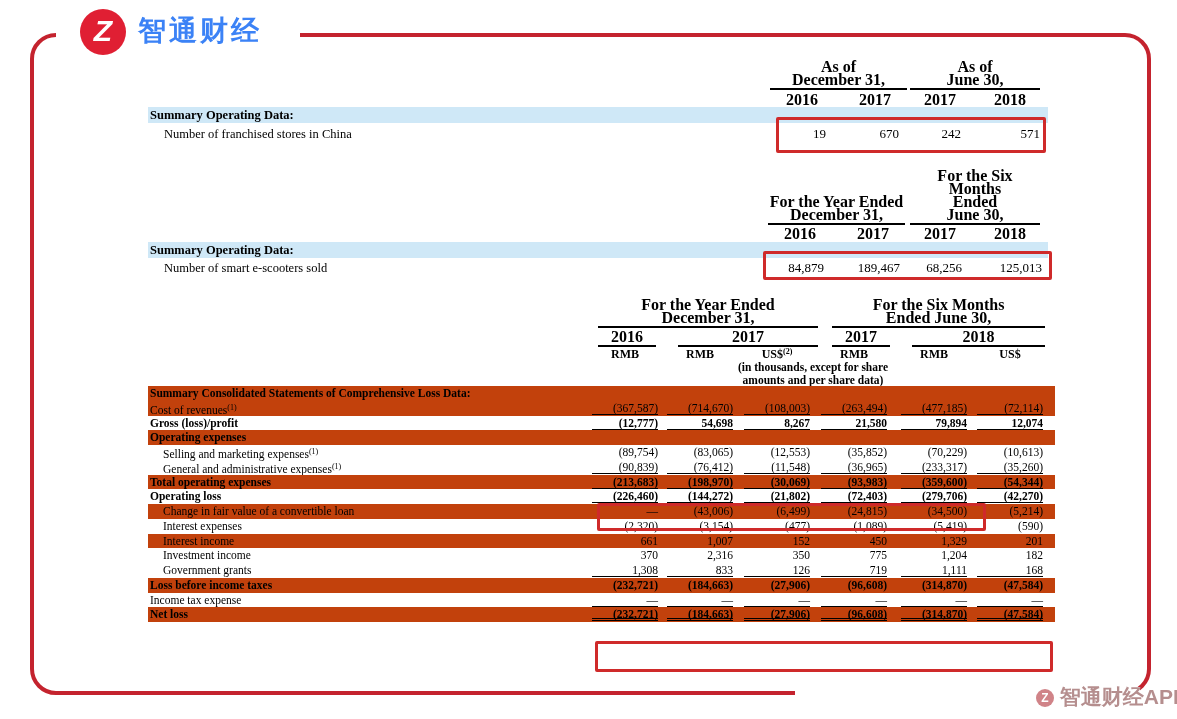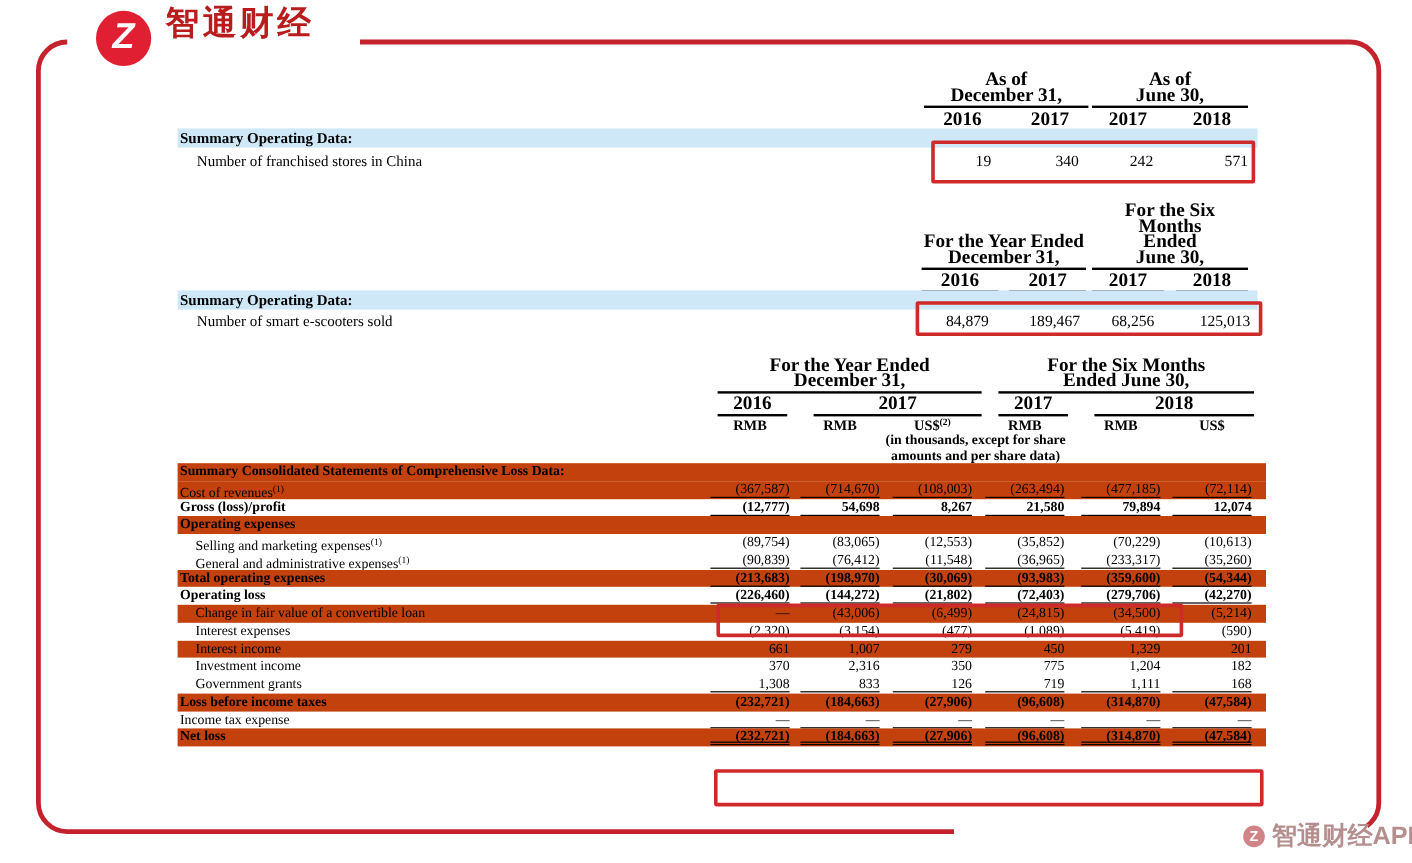--- a/index.html
+++ b/index.html
@@ -13,22 +13,22 @@
     position:absolute; left:30px; top:33px; width:1121px; height:662px;
     border:4px solid #c4232e; border-radius:26px;
   }
   .frame-gap { position:absolute; background:#fff; }
   .gap-top { left:56px; top:29px; width:244px; height:12px; }
   .gap-bottom { left:795px; top:687px; width:345px; height:14px; }
   
   .logo { position:absolute; left:80px; top:9px; width:46px; height:46px;
     background:#e01f33; border-radius:50%; color:#fff; text-align:center;
     font:italic 900 30px/44px "Liberation Sans", sans-serif; }
-  .logo-text { position:absolute; left:138px; top:2px;
-    font:900 28px/34px "Liberation Sans", sans-serif; color:#b91c1c; letter-spacing:3px; }
+  .logo-text { position:absolute; left:138px; top:14px;
+    font:900 28px/34px "Liberation Sans", sans-serif; color:#3b82f6; letter-spacing:3px; }
   .slogan { position:absolute; left:812px; top:671px; width:300px;
     font:900 35px/40px "Liberation Sans", sans-serif; color:#c9262e; letter-spacing:2px; white-space:nowrap; }
   .watermark { position:absolute; left:1036px; top:684px;
     font:700 21px/26px "Liberation Sans", sans-serif; color:rgba(168,122,122,0.85);
     white-space:nowrap; z-index:9; }
   .wm-icon { display:inline-block; width:18px; height:18px; border-radius:50%;
     background:rgba(192,90,96,0.75); color:#fff; font:900 12px/18px "Liberation Sans",sans-serif;
     text-align:center; vertical-align:2px; }
   
   .hdr { position:absolute; font-weight:bold; font-size:16px; line-height:13px;
@@ -114,21 +114,21 @@
     <div class="hdr ul2 t1-g2">As of<br>June 30,</div>
     <div class="hdr ul2 t1-y1">2016</div>
     <div class="hdr ul2 t1-y2">2017</div>
     <div class="hdr ul2 t1-y3">2017</div>
     <div class="hdr ul2 t1-y4">2018</div>
     <div class="band">
       <span class="sec">Summary Operating Data:</span>
     </div>
     <div class="rowlab t1-lab">Number of franchised stores in China</div>
     <span class="num t1-v0">19</span>
-    <span class="num t1-v1">340</span>
+    <span class="num t1-v1">670</span>
     <span class="num t1-v2">242</span>
     <span class="num t1-v3">571</span>
     <div class="hlbox t1-box"></div>
   </div>
 
   <div id="t2">
     <div class="hdr ul2 t2-g1">For the Year Ended<br>December 31,</div>
     <div class="hdr ul2 t2-g2">For the Six<br>Months<br>Ended<br>June 30,</div>
     <div class="hdr ul2 t2-y1">2016</div>
     <div class="hdr ul2 t2-y2">2017</div>
@@ -238,21 +238,21 @@
           <span class="val v1">(3,154)</span>
           <span class="val v2">(477)</span>
           <span class="val v3">(1,089)</span>
           <span class="val v4">(5,419)</span>
           <span class="val v5">(590)</span>
         </div>
         <div class="trow blue">
           <span class="lab ind">Interest income</span>
           <span class="val v0">661</span>
           <span class="val v1">1,007</span>
-          <span class="val v2">279</span>
+          <span class="val v2">152</span>
           <span class="val v3">450</span>
           <span class="val v4">1,329</span>
           <span class="val v5">201</span>
         </div>
         <div class="trow">
           <span class="lab ind">Investment income</span>
           <span class="val v0">370</span>
           <span class="val v1">2,316</span>
           <span class="val v2">350</span>
           <span class="val v3">775</span>

